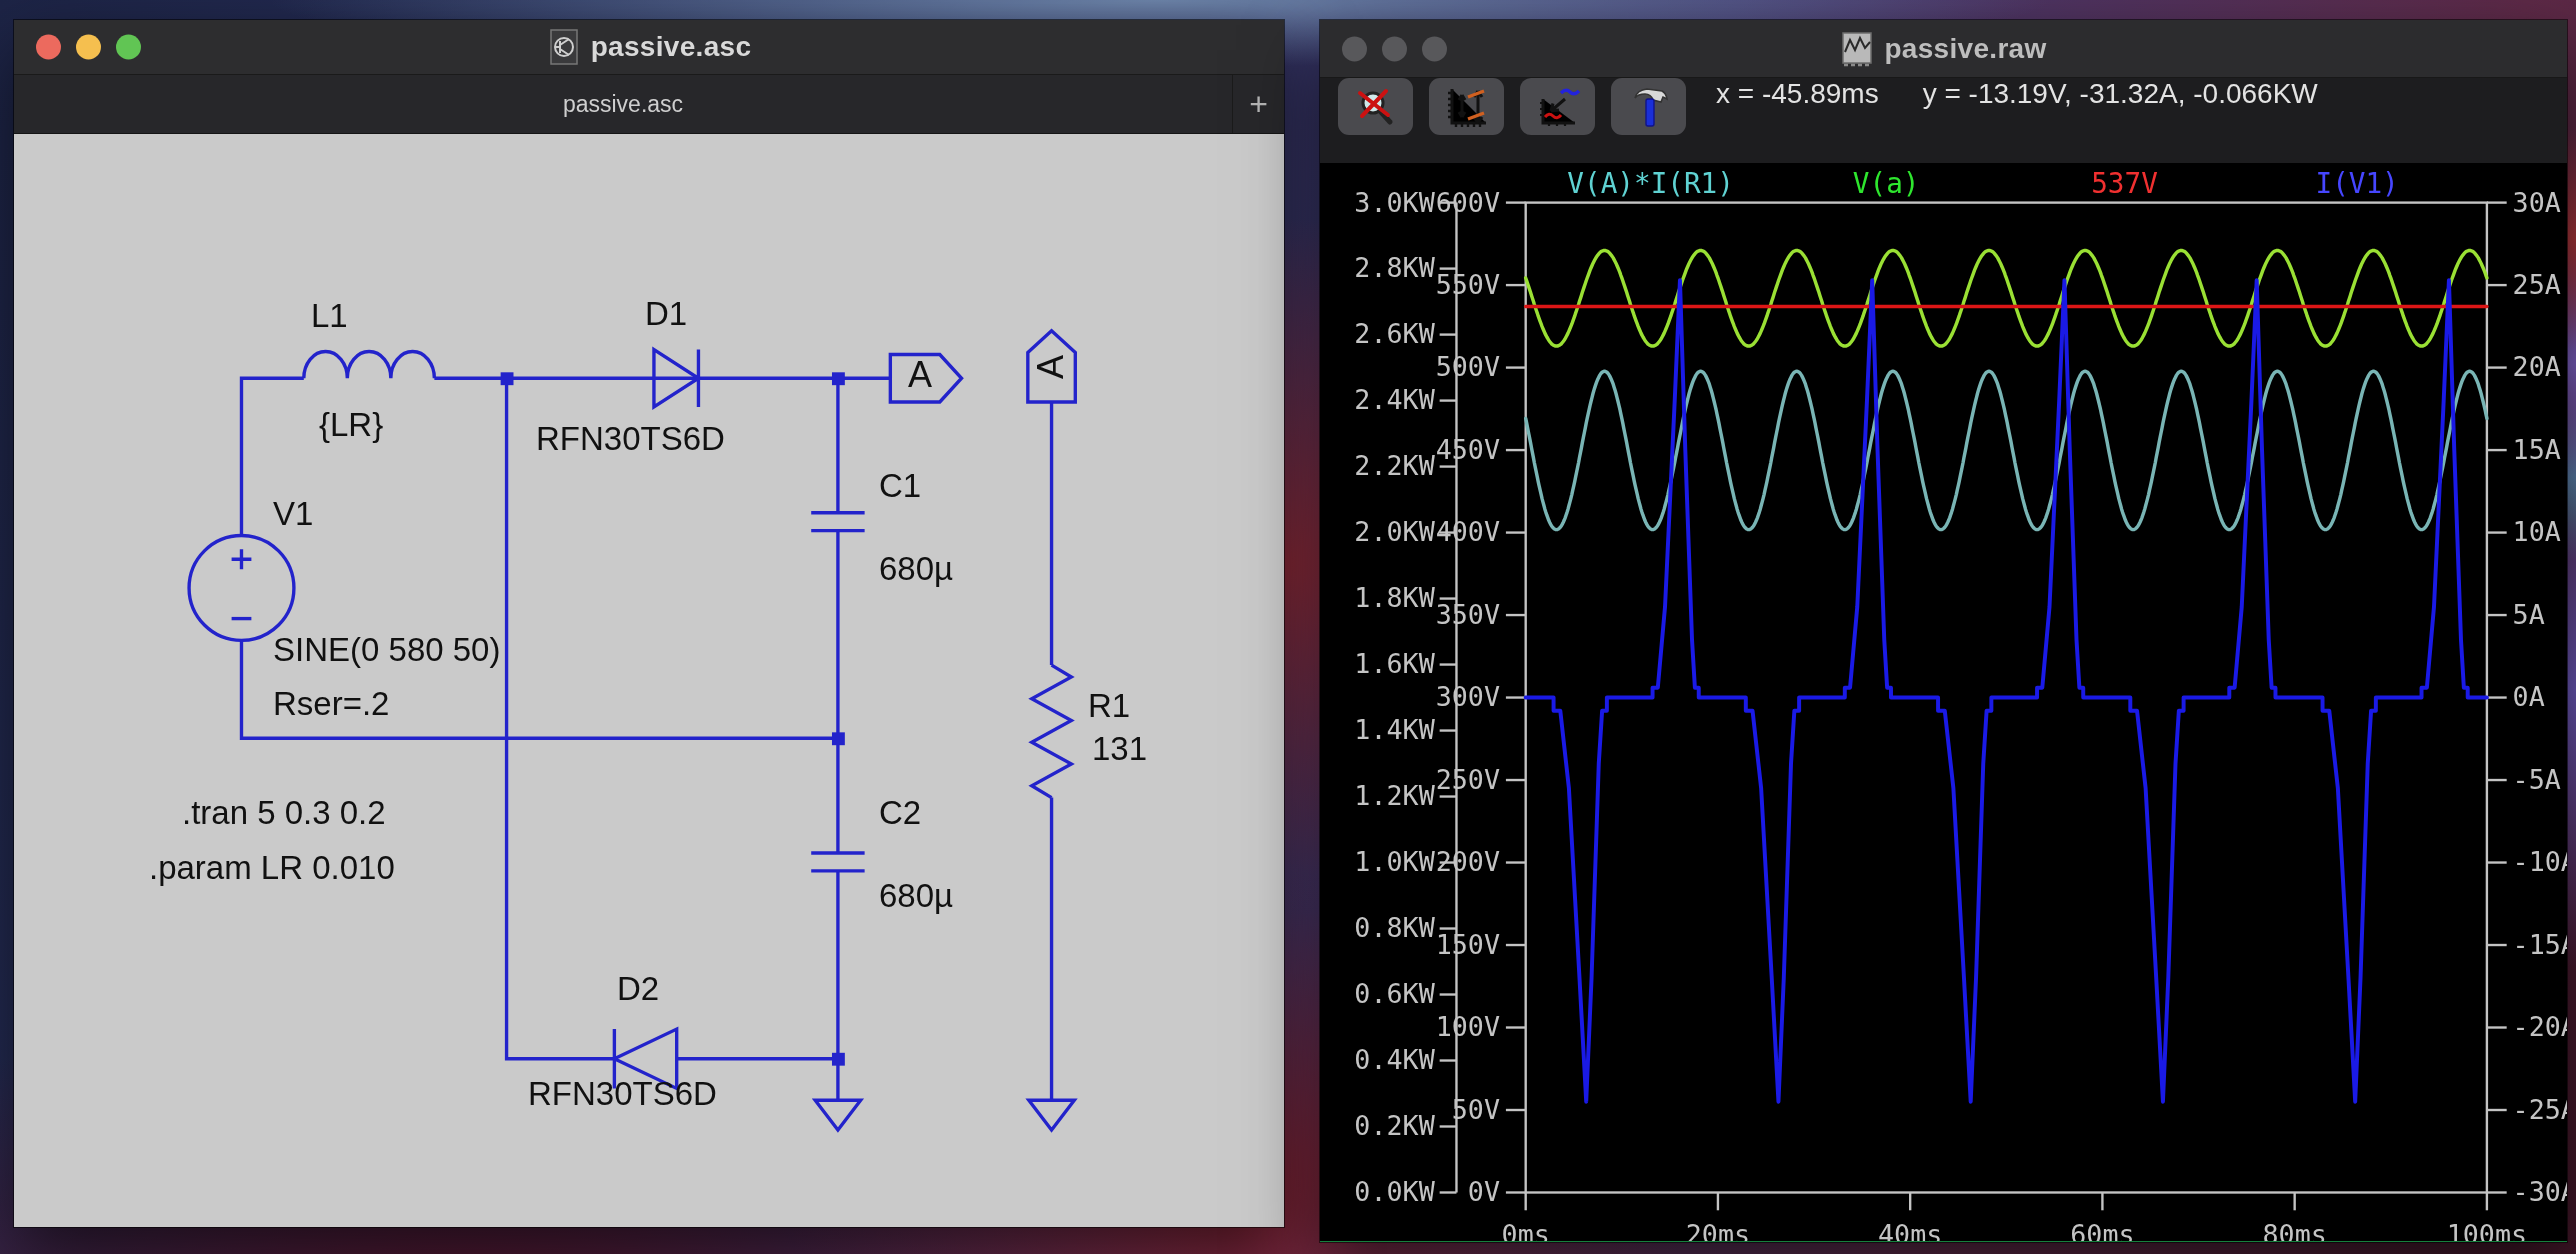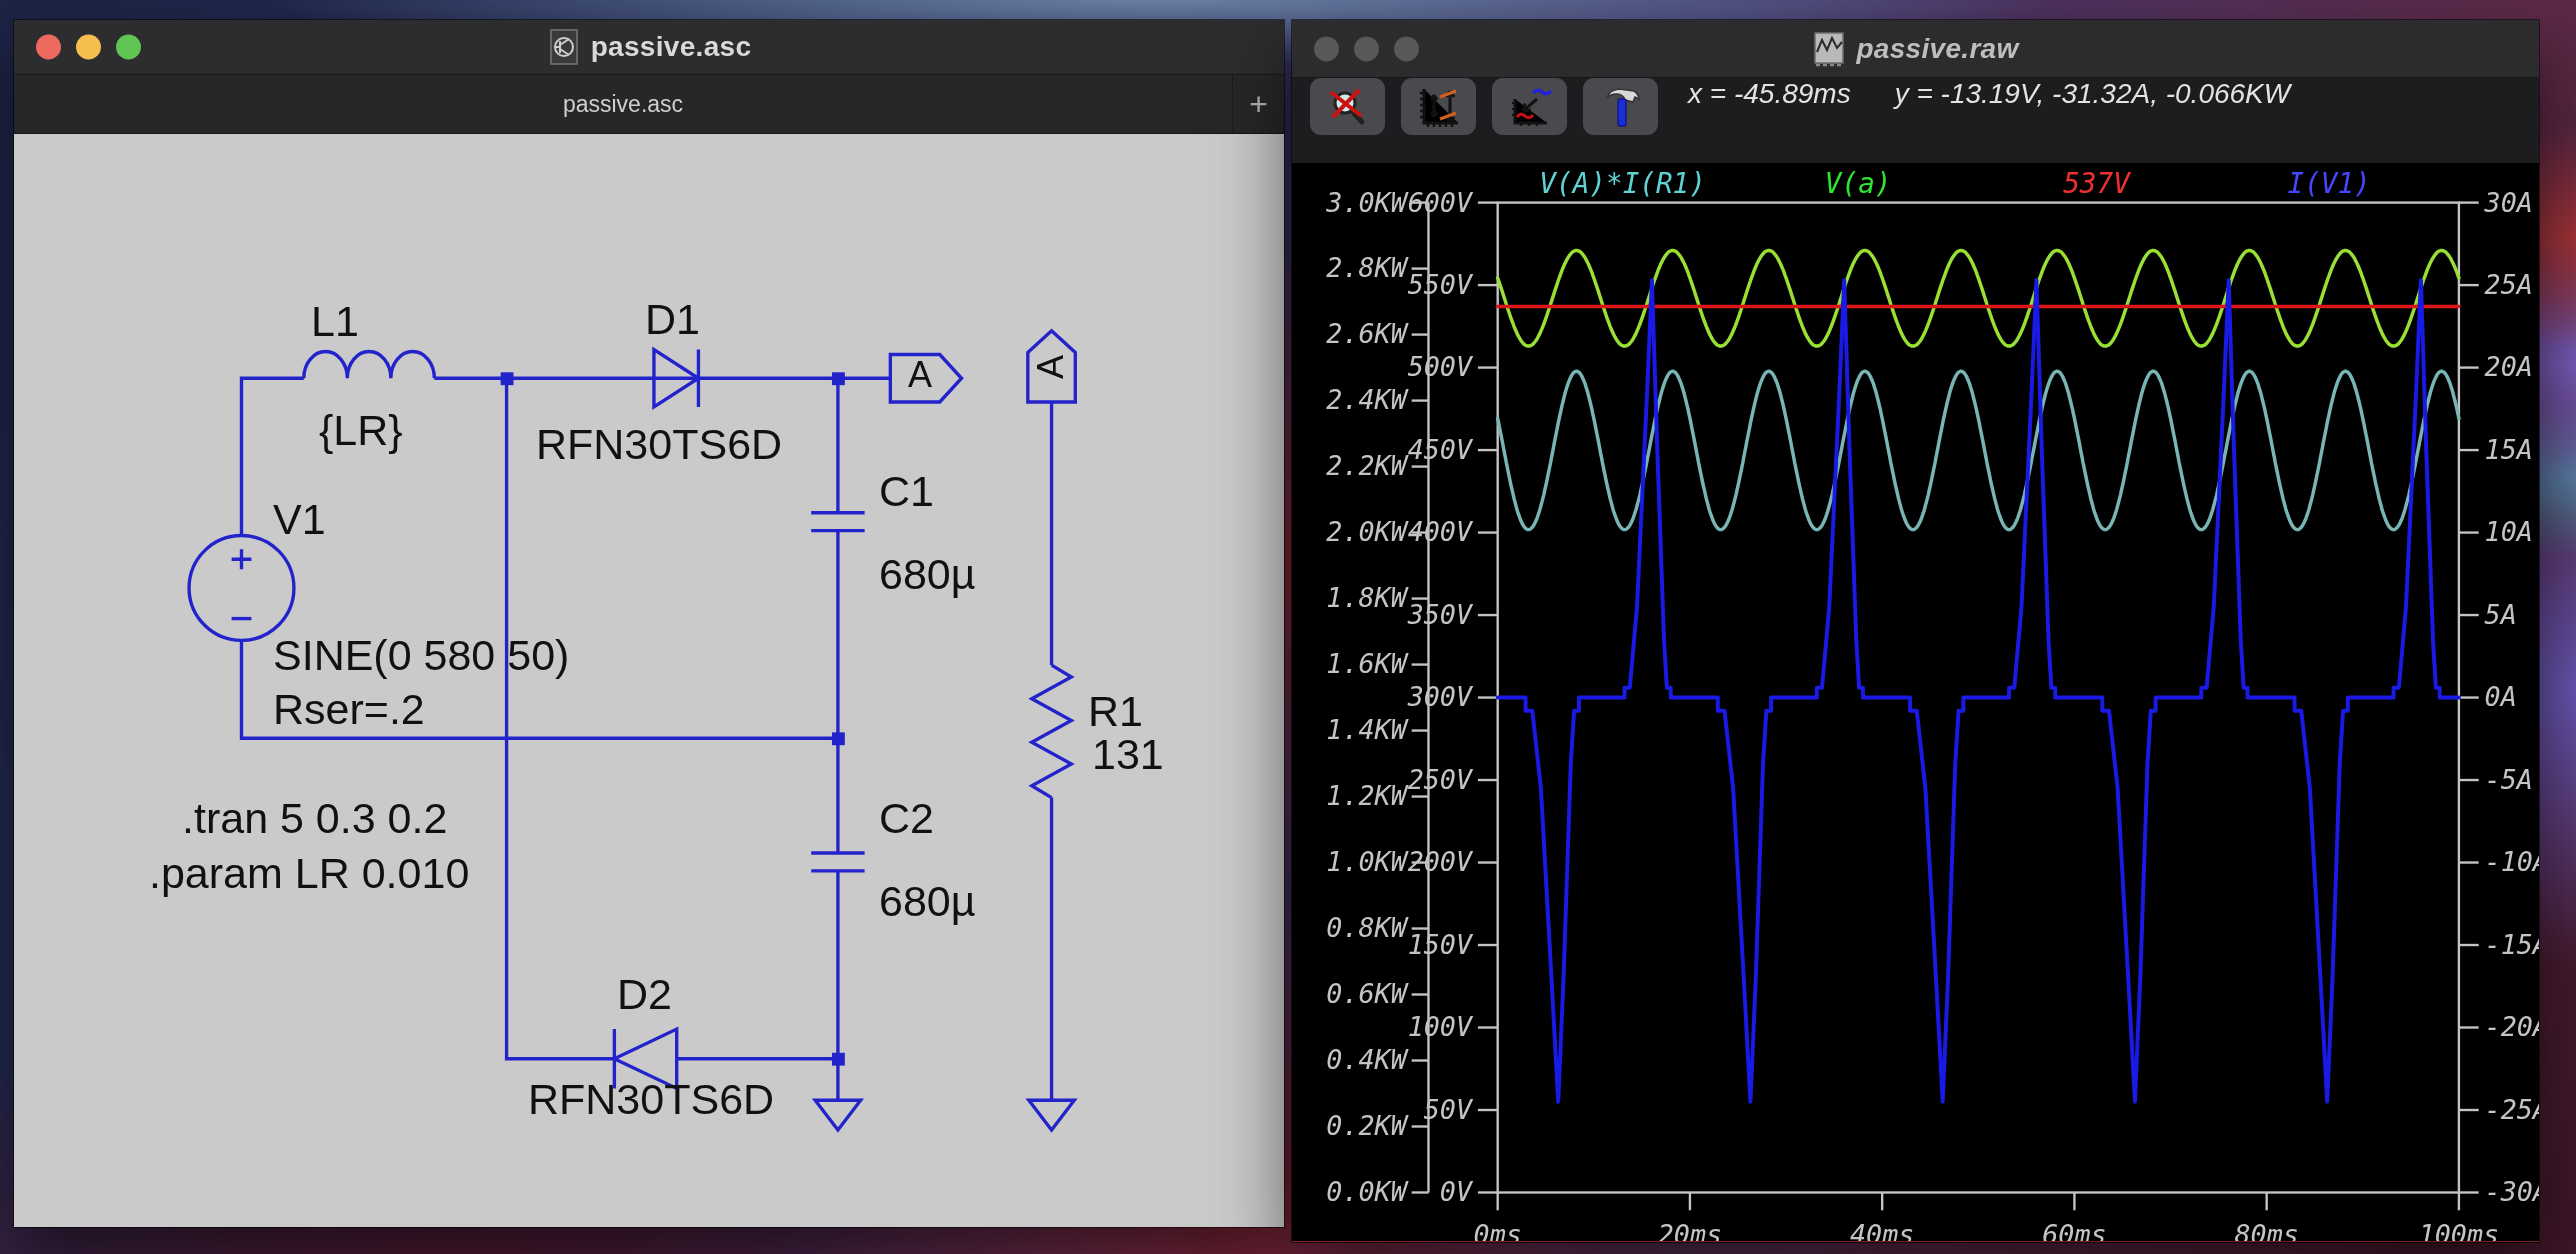--- a/index.html
+++ b/index.html
@@ -31,25 +31,25 @@
   .tab{flex:1;text-align:center;font-size:23px;color:#cfcfcf;}
   .newtab{width:51px;height:100%;display:flex;align-items:center;justify-content:center;border-left:1px solid #1b1b1b;color:#b5b5b5;font-size:32px;font-weight:300;}
   .toolbar-l{position:absolute;left:0;right:0;top:115px;height:73px;background:#212124;display:flex;align-items:center;padding:0 16px;box-sizing:border-box;border-bottom:1px solid #141414;}
   .tbtn{width:71px;height:49px;border-radius:10px;margin-right:14px;display:flex;align-items:center;justify-content:center;}
   .tbtn.lit{background:#58585c;}
   .tbtn.dim{background:#47474b;}
   .searchbox{margin-left:auto;width:230px;height:40px;background:#19191b;border:1px solid #404043;border-radius:9px;display:flex;align-items:center;padding:0 10px;box-sizing:border-box;gap:8px;}
   .searchbox input{background:transparent;border:none;outline:none;color:#cfcfcf;font-size:24px;width:168px;font-family:"Liberation Sans",sans-serif;}
   .searchbox input::placeholder{color:#8f8f92;}
   .canvas{position:absolute;left:0;top:188px;width:1270px;height:1019px;background:#cacaca;}
-  .sch-label{position:absolute;color:#111;font-size:43px;white-space:nowrap;}
+  .sch-label{position:absolute;color:#111;font-size:33px;white-space:nowrap;}
   .sch-a{font-size:36px;font-weight:500;}
 
   
-  #win-right{left:1292px;top:20px;width:1247px;height:1222px;background:#7f1d1d;font-style:italic;}
+  #win-right{left:1320px;top:20px;width:1247px;height:1222px;background:#15803d;}
   #win-right .titlebar{top:0;height:57px;background:#2c2c2e;border-bottom:1px solid #181818;}
   .toolbar-r{position:absolute;left:0;right:0;top:58px;height:99px;background:#1d1d1f;display:flex;align-items:flex-start;padding:0 18px;box-sizing:border-box;border-bottom:1px solid #5eead4;}
   .rbtn{width:75px;height:57px;border-radius:11px;background:#4a4a4e;margin-right:16px;display:flex;align-items:center;justify-content:center;}
   .readout{color:#e3e3e3;font-size:28px;margin-left:14px;display:flex;gap:44px;white-space:nowrap;}
   .plotwrap{position:absolute;left:0;top:143px;width:1247px;height:1078px;background:#000;}
   svg text{user-select:none;}
 </style>
 </head>
 <body>
 

